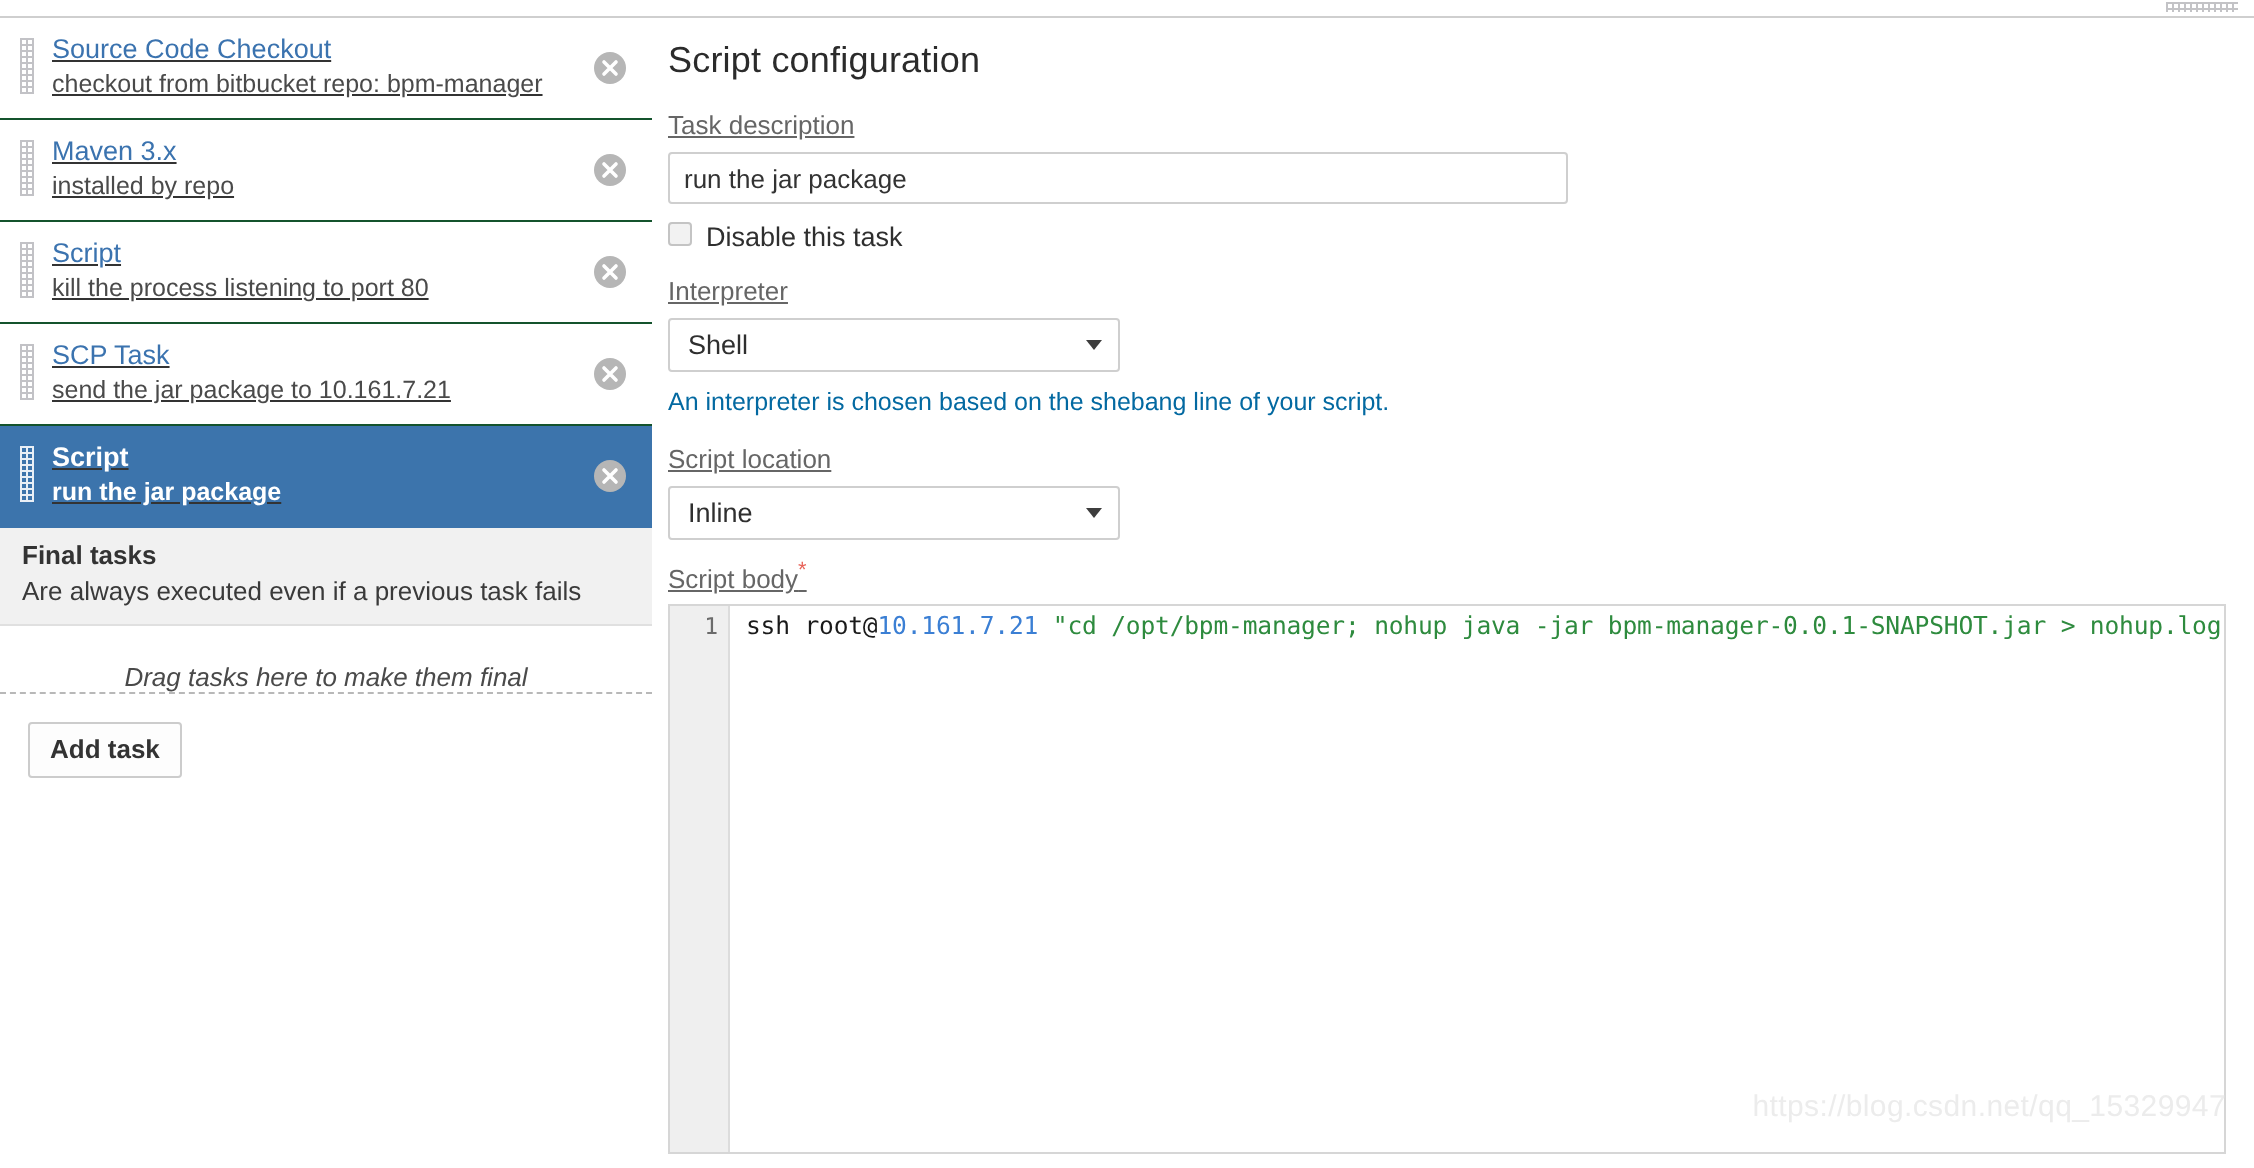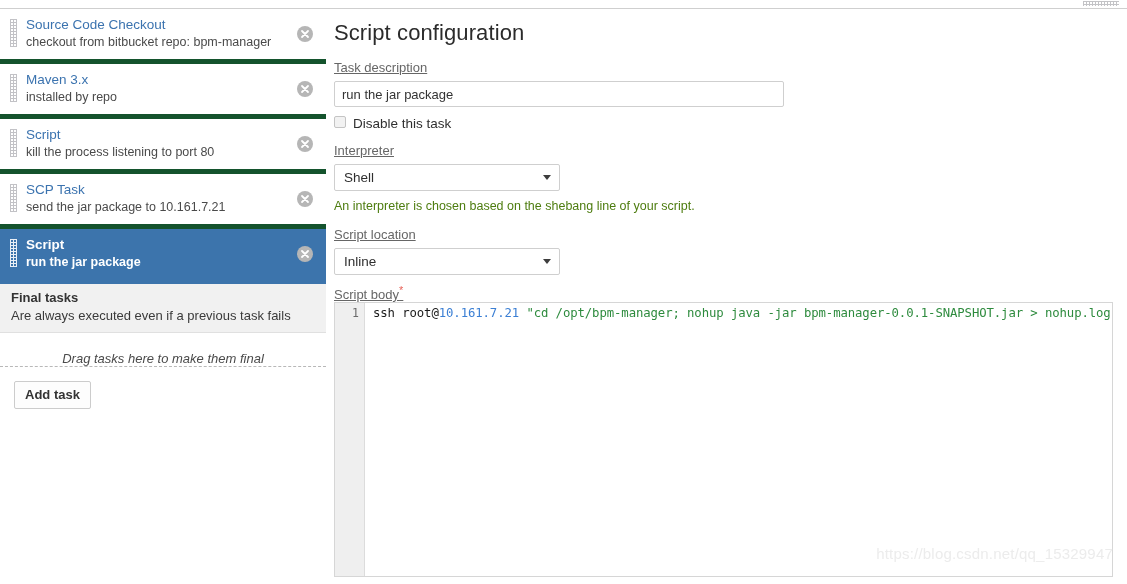--- a/index.html
+++ b/index.html
@@ -37,26 +37,27 @@
   }
 
   
   #task-panel {
     position: absolute;
     left: 0; top: 9px;
     width: 326px;
   }
   .task-row {
     position: relative;
-    border-bottom: 5px solid #14532d;
+    border-bottom: 1px solid #14532d;
     padding: 7px 40px 8px 26px;
     min-height: 33px;
     box-sizing: border-box;
     background: #ffffff;
     cursor: pointer;
+    text-decoration: underline;
   }
   .task-row.selected {
     background: #3c74ac;
     border-bottom-color: #3c74ac;
   }
   .grip {
     position: absolute;
     left: 10px; top: 10px;
     width: 7px; height: 28px;
     background-image:
@@ -148,21 +149,21 @@
     font-weight: bold;
   }
 
   
   #config-panel {
     position: absolute;
     left: 334px; top: 20px;
     width: 785px;
   }
   #config-title {
-    font-size: 22px;
+    font-size: 18px;
     color: #2b2b2b;
     margin: 0 0 14px 0;
     font-weight: normal;
     letter-spacing: .1px;
   }
   .field-label {
     display: block;
     font-size: 13px;
     color: #666666;
     margin-bottom: 5px;
@@ -228,21 +229,21 @@
   .select-arrow {
     position: absolute;
     right: 8px; top: 10px;
     width: 0; height: 0;
     border-left: 4px solid transparent;
     border-right: 4px solid transparent;
     border-top: 5px solid #3d3d3d;
   }
   #interpreter-help {
     font-size: 12.5px;
-    color: #4d7c0f;
+    color: #0369a1;
     margin: 7px 0 13px 0;
     line-height: 16px;
   }
   #script-location-label { margin-top: 0; }
   .spacer-12 { height: 12px; }
 
   
   #editor {
     position: absolute;
     left: 334px;

